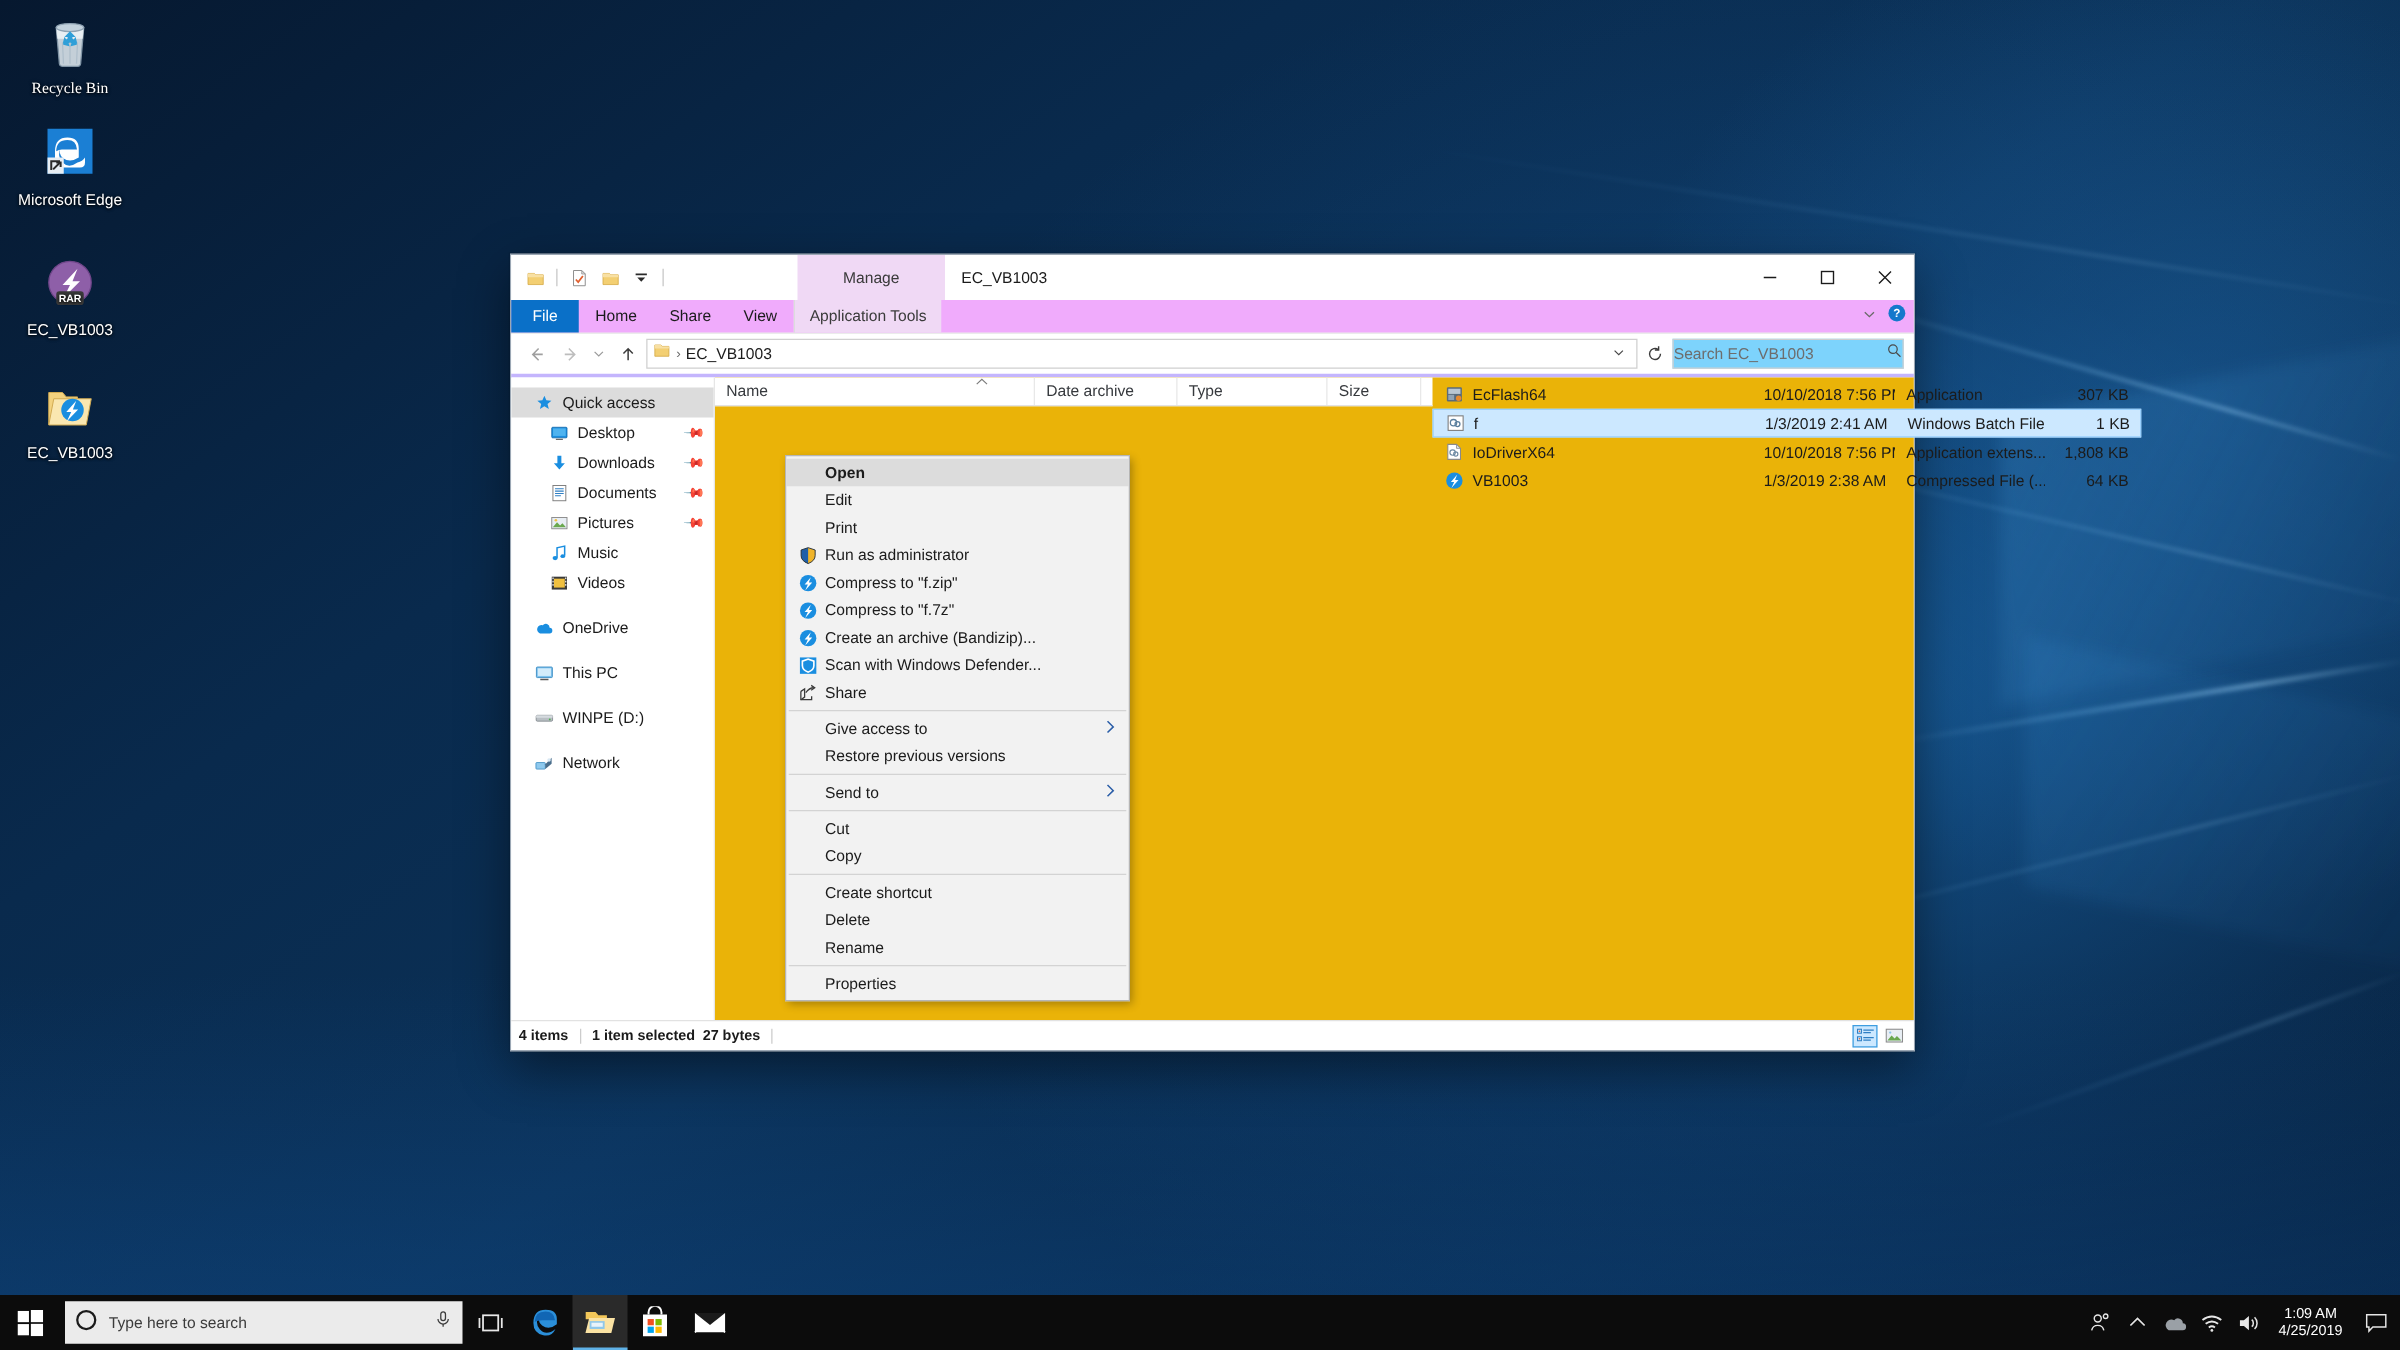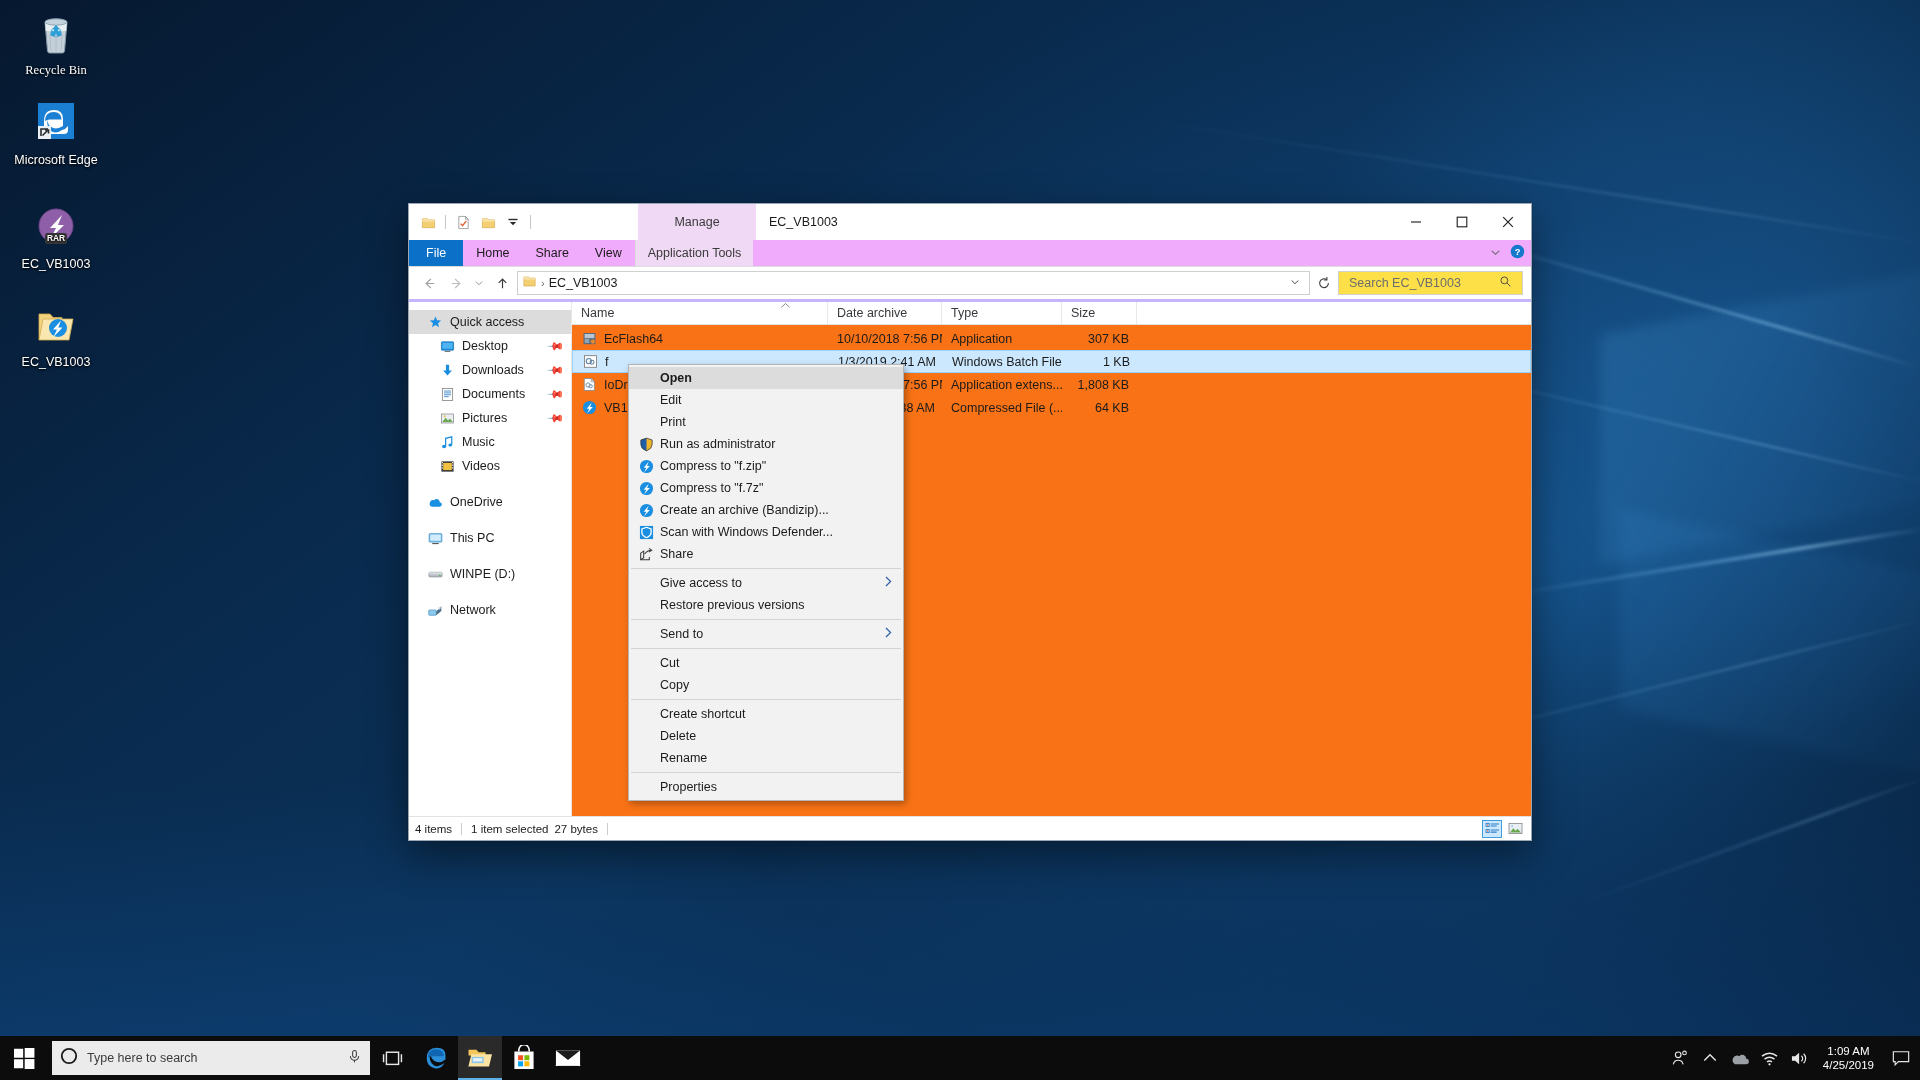--- a/index.html
+++ b/index.html
@@ -113,22 +113,22 @@
   .nav-btn.up { color:#4a4a4a; font-size:15px; }
   #crumbbox {
     flex:1; height:24px; border:1px solid #cfcfcf; background:#fff;
     display:flex; align-items:center; padding:0 4px; gap:4px; min-width:0;
   }
   #crumb-text { font-size:12.5px; color:#1b1b1b; }
   .crumb-sep { color:#6a6a6a; font-size:11px; }
   #crumb-drop { margin-left:auto; color:#4a4a4a; font-size:9px; padding:0 5px; }
   #refresh-btn { width:22px; height:24px; display:flex; align-items:center; justify-content:center; color:#3c3c3c; font-size:13px; }
   #searchbox {
-    width: 185px; height:24px; border:1px solid #cfcfcf; background:#fde047;
-    display:flex; align-items:center; padding:0 10px;
+    width: 185px; height:24px; border:1px solid #cfcfcf; background:#7dd3fc;
+    display:flex; align-items:center; padding:0 0;
   }
   #search-ph { font-size:12.5px; color:#6d6d6d; flex:1; }
 
   
   #ebody { flex:1; display:flex; min-height:0; border-top:3px solid #c4b5fd; }
   #navpane {
     width: 163px; flex:0 0 163px; background:#ffffff; padding-top:8px;
     border-right:1px solid #e6e6e6; overflow:hidden;
   }
   .nav-item {
@@ -136,21 +136,21 @@
     padding-left: 18px; padding-right:8px; font-size:12.5px; color:#1b1b1b;
   }
   .nav-item.lvl2 { padding-left: 30px; }
   .nav-item.sel { background:#dcdcdc; }
   .nav-ico { width:16px; height:16px; flex:0 0 16px; display:flex; align-items:center; justify-content:center; }
   .nav-label { white-space:nowrap; overflow:hidden; text-overflow:ellipsis; }
   .pin { margin-left:auto; color:#8d8d8d; font-size:11px; transform: rotate(45deg); }
   .nav-gap { height:12px; }
 
   
-  #listpane { flex:1; display:flex; flex-direction:column; min-width:0; background:#f97316; position:relative; }
+  #listpane { flex:1; display:flex; flex-direction:row; min-width:0; background:#eab308; position:relative; }
   #colhdr { height:23px; display:flex; border-bottom:1px solid #e2e2e2; background:#fff; position:relative; }
   .col {
     font-size:12.5px; color:#36393d; display:flex; align-items:center;
     padding-left:9px; border-right:1px solid #e8e8e8; position:relative;
   }
   .col.name { width: 256px; flex:0 0 256px; }
   .col.date { width: 114px; flex:0 0 114px; }
   .col.type { width: 120px; flex:0 0 120px; }
   .col.size { width:  75px; flex:0 0 75px; }
   .col.rest { flex:1; border-right:none; }
@@ -161,21 +161,21 @@
   .cell { display:flex; align-items:center; overflow:hidden; white-space:nowrap;text-align:right; }
   .cell.name { width:256px; flex:0 0 256px; padding-left:9px; gap:7px; }
   .cell.date { width:114px; flex:0 0 114px; padding-left:9px; }
   .cell.type { width:120px; flex:0 0 120px; padding-left:9px; }
   .cell.size { width:75px; flex:0 0 75px; padding-right:8px; justify-content:flex-end; }
   .file-ico { width:16px; height:16px; flex:0 0 16px; display:flex; align-items:center; justify-content:center; }
 
   
   #statusbar {
     height:24px; flex:0 0 24px; border-top:1px solid #e2e2e2;
-    display:flex; align-items:center; padding:0 6px; background:#fff; font-size:11.5px; color:#1b1b1b;
+    display:flex; align-items:center; padding:0 6px; background:#fff; font-size:11.5px; color:#1b1b1b;font-weight:bold;
   }
   .st-sep { width:1px; height:12px; background:#cccccc; margin:0 9px; }
   #view-toggles { margin-left:auto; display:flex; gap:3px; align-items:center; }
   .vt { width:20px; height:18px; display:flex; align-items:center; justify-content:center; border:1px solid transparent; }
   .vt.active { border-color:#3f9ee0; background:#cce8ff; }
 
   
   #ctxmenu {
     position:absolute; left: 628px; top: 364px; width: 276px;
     background:#f2f2f2; border:1px solid #b5b5b5;

